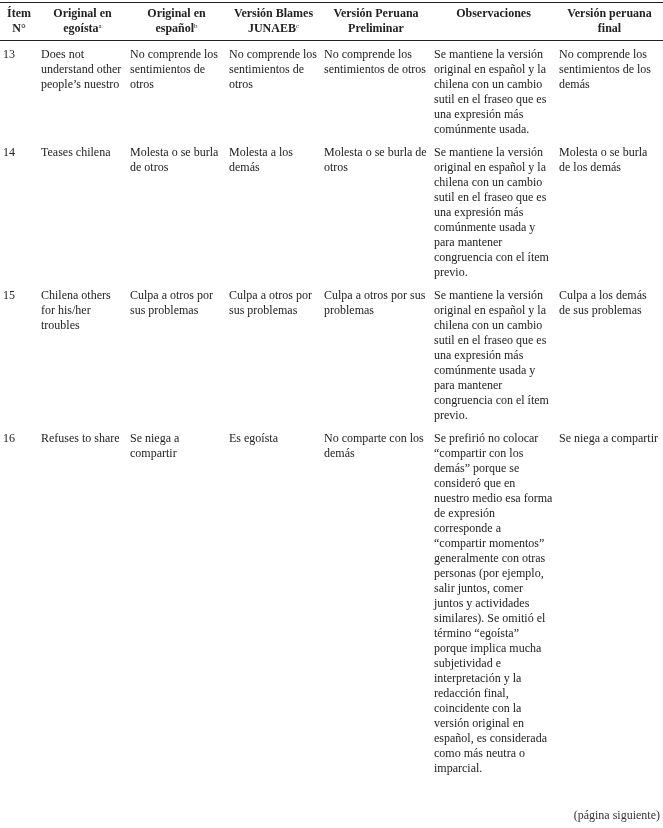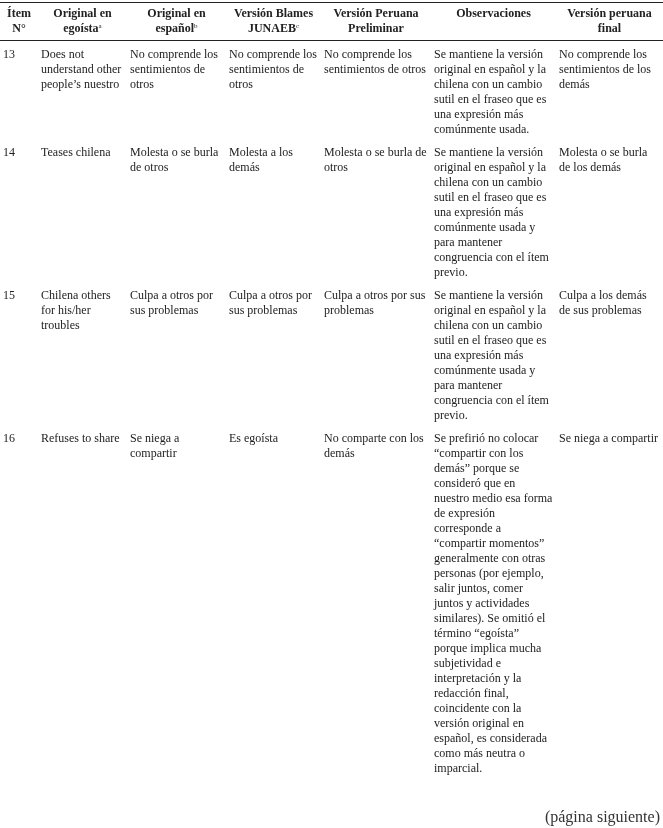--- a/index.html
+++ b/index.html
@@ -45,21 +45,21 @@
     sup.fn {
       font-size: 7px;
       vertical-align: 4px;
       line-height: 0;
       font-weight: normal;
     }
     .footer-note {
       position: absolute;
       right: 3px;
       top: 808px;
-      font-size: 16px;
+      font-size: 12px;
       color: #333;
     }
     col.w-item { width: 38px; }
     col.w-en { width: 89px; }
     col.w-es { width: 99px; }
     col.w-cl { width: 95px; }
     col.w-pre { width: 110px; }
     col.w-obs { width: 125px; }
     col.w-fin { width: 107px; }
   </style>

